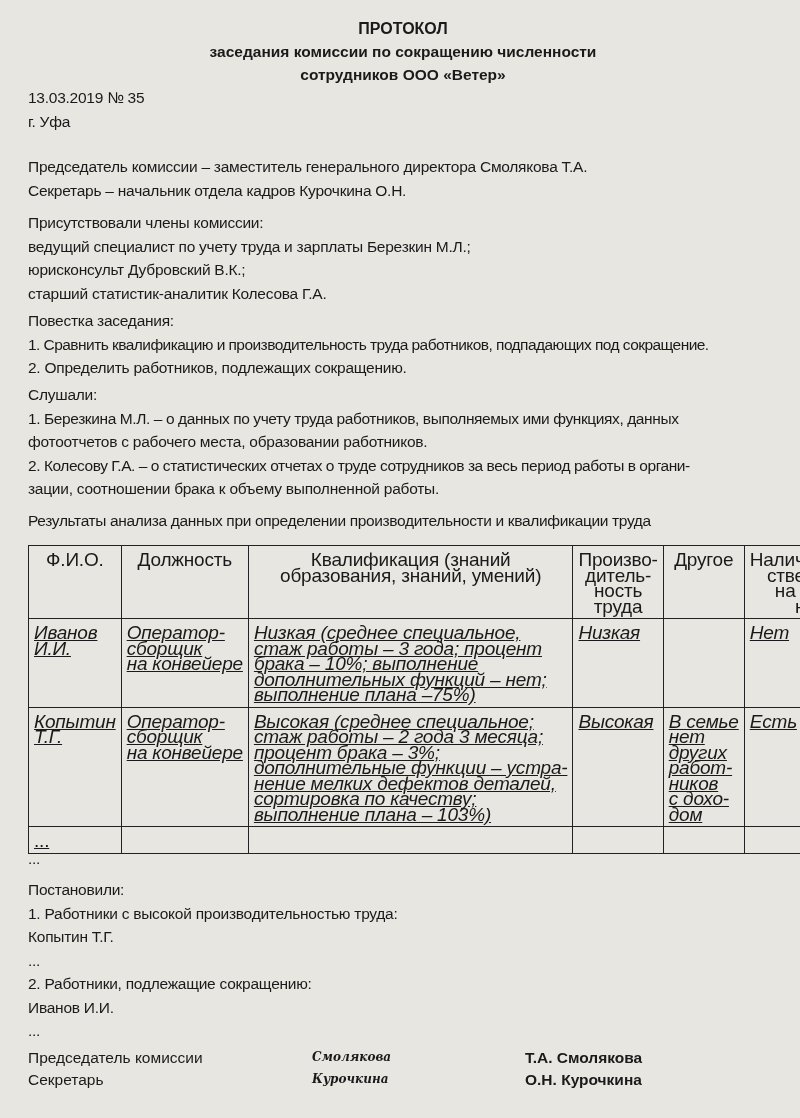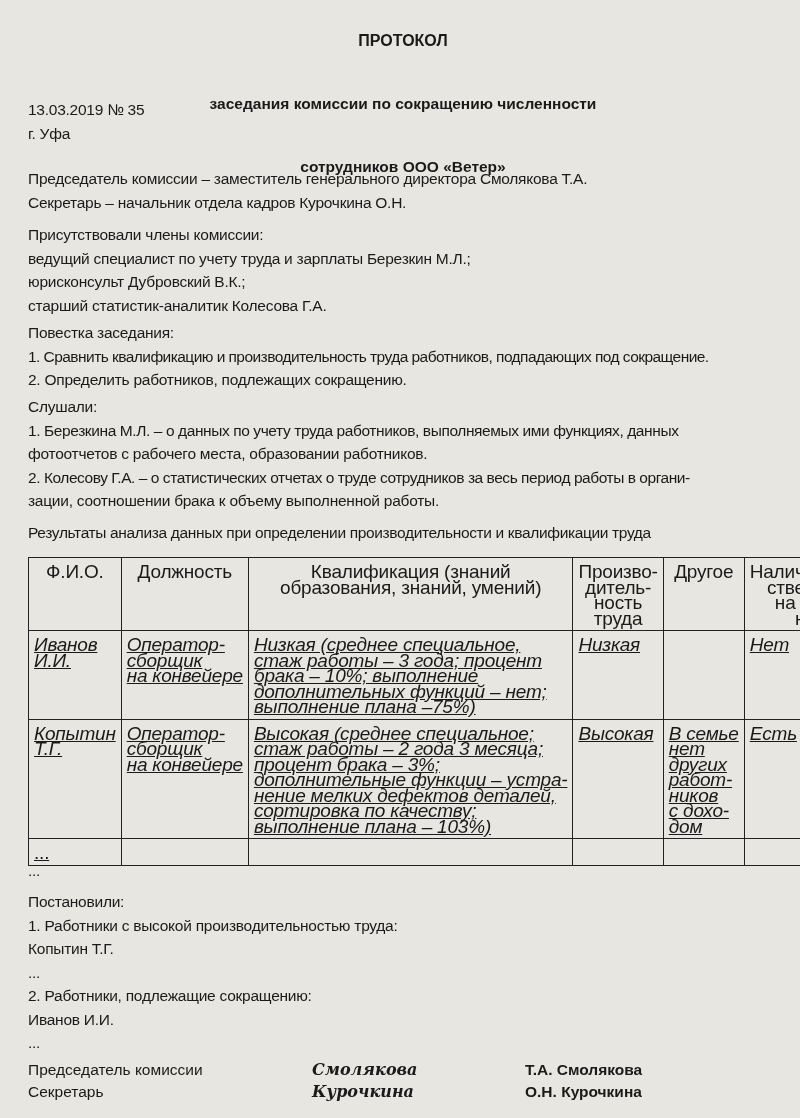--- a/index.html
+++ b/index.html
@@ -5,24 +5,24 @@
   html, body { margin: 0; padding: 0; }
   body {
     width: 800px; height: 1118px;
     background: #e8e6e1;
     color: #1a1a1a;
     font-family: "Liberation Sans", "DejaVu Sans", sans-serif;
     font-size: 15.5px;
     position: relative;
     overflow: hidden;
   }
-  .page { position: absolute; left: 28px; top: 12px; width: 750px; }
+  .page { position: absolute; left: 28px; top: 0; width: 750px; }
   .title-block { text-align: center; font-weight: bold; margin-top: 17px; line-height: 23px; }
   .title-block .t1 { font-size: 16px; }
-  .title-block .t2, .title-block .t3 { font-size: 15.5px; margin-top: 40px; }
+  .title-block .t2, .title-block .t3 { font-size: 15.5px; }
   .line { line-height: 23.5px; white-space: nowrap; letter-spacing: -0.25px; }
   .para { position: absolute; left: 0; }
 
   table.results {
     position: absolute; left: 0; top: 545px;
     width: 684px;
     border-collapse: collapse;
     font-size: 19px;
     line-height: 15.5px;
   }
@@ -36,21 +36,21 @@
   table.results td { font-style: italic; text-decoration: underline; }
   table.results tr.r1 td { height: 77px; }
   table.results tr.r2 td { height: 107px; }
   table.results tr.r3 td { height: 16px; padding-top: 6px; font-style: normal; }
   .c1 { width: 63px; } .c2 { width: 92px; } .c3 { width: 234px; }
   .c4 { width: 80px; } .c5 { width: 62px; } .c6 { width: 152px; }
   .cellline { display: block; white-space: nowrap; }
 
   .sig-row { position: absolute; left: 0; line-height: 23px; width: 750px; height: 23px; }
   .sig-role { position: absolute; left: 0; }
-  .sig-sign { position: absolute; left: 284px; font-family: "DejaVu Serif", "Liberation Serif", serif; font-style: italic; font-weight: bold; font-size: 16px; }
+  .sig-sign { position: absolute; left: 284px; font-family: "DejaVu Serif", "Liberation Serif", serif; font-style: italic; font-weight: bold; font-size: 12px; }
   .sig-name { position: absolute; left: 497px; font-weight: bold; }
 </style>
 </head>
 <body>
 
 <div class="page">
 
   <div class="title-block">
     <div class="t1">ПРОТОКОЛ</div>
     <div class="t2">заседания комиссии по сокращению численности</div>

